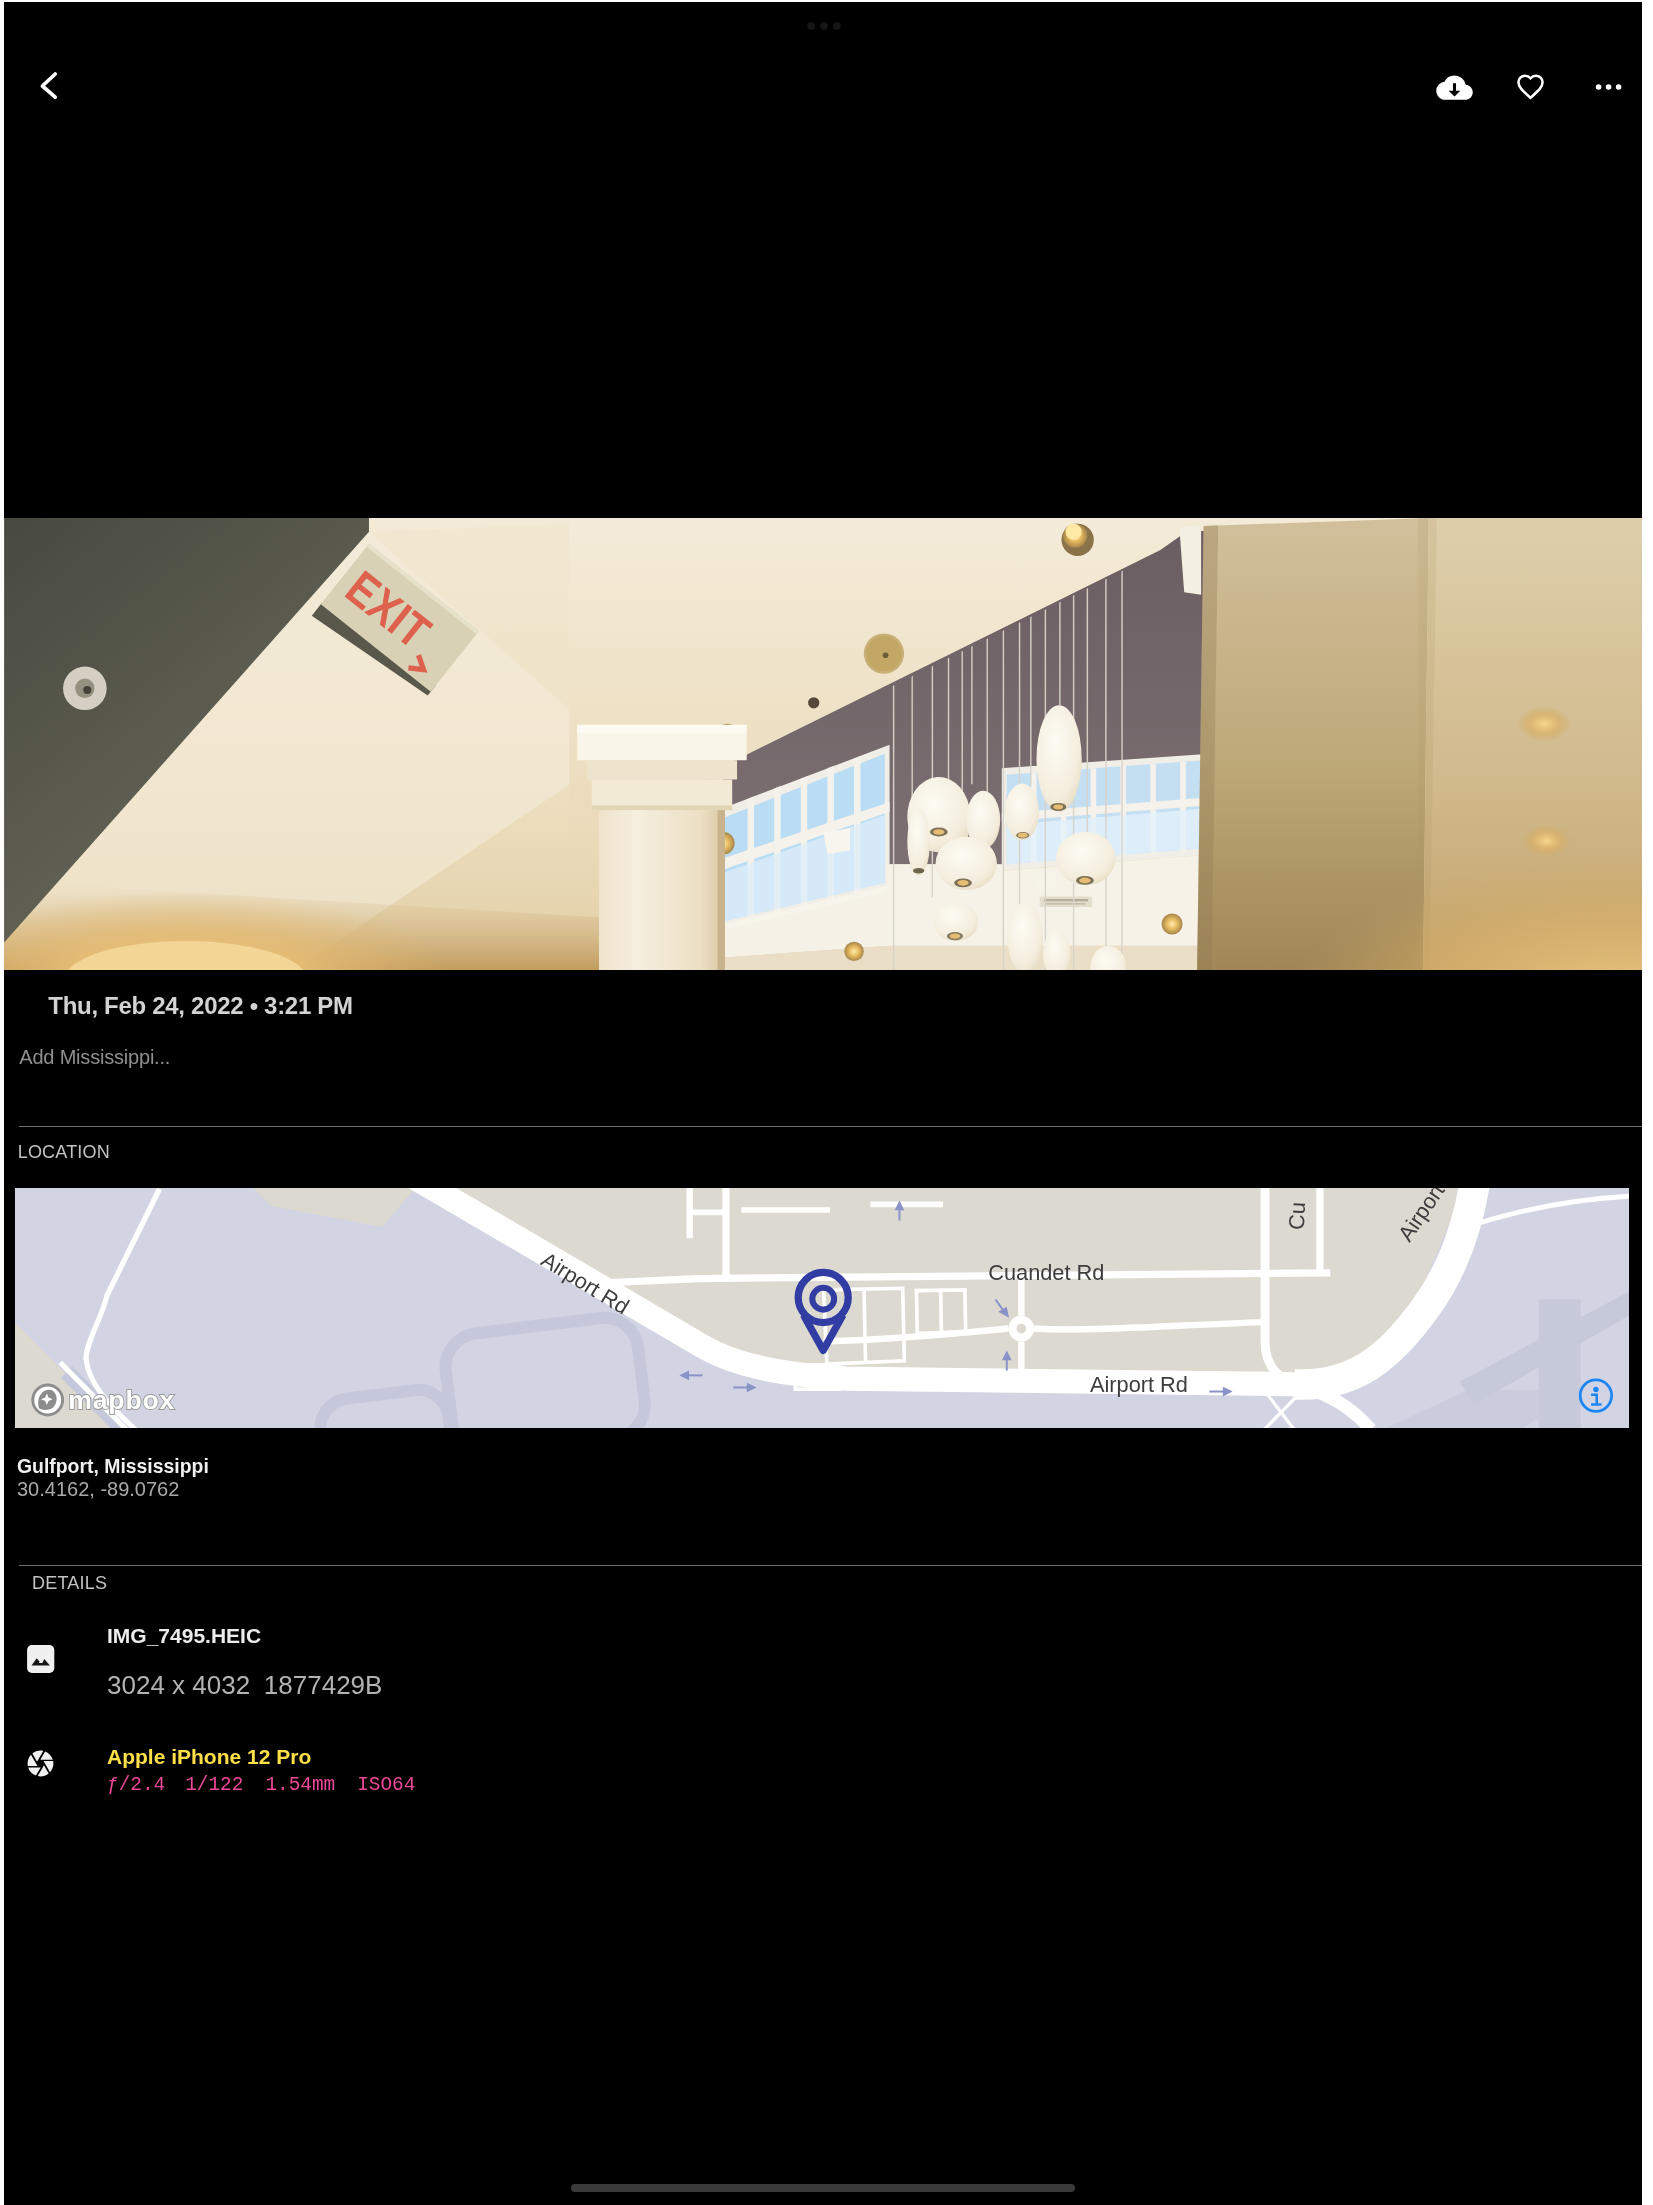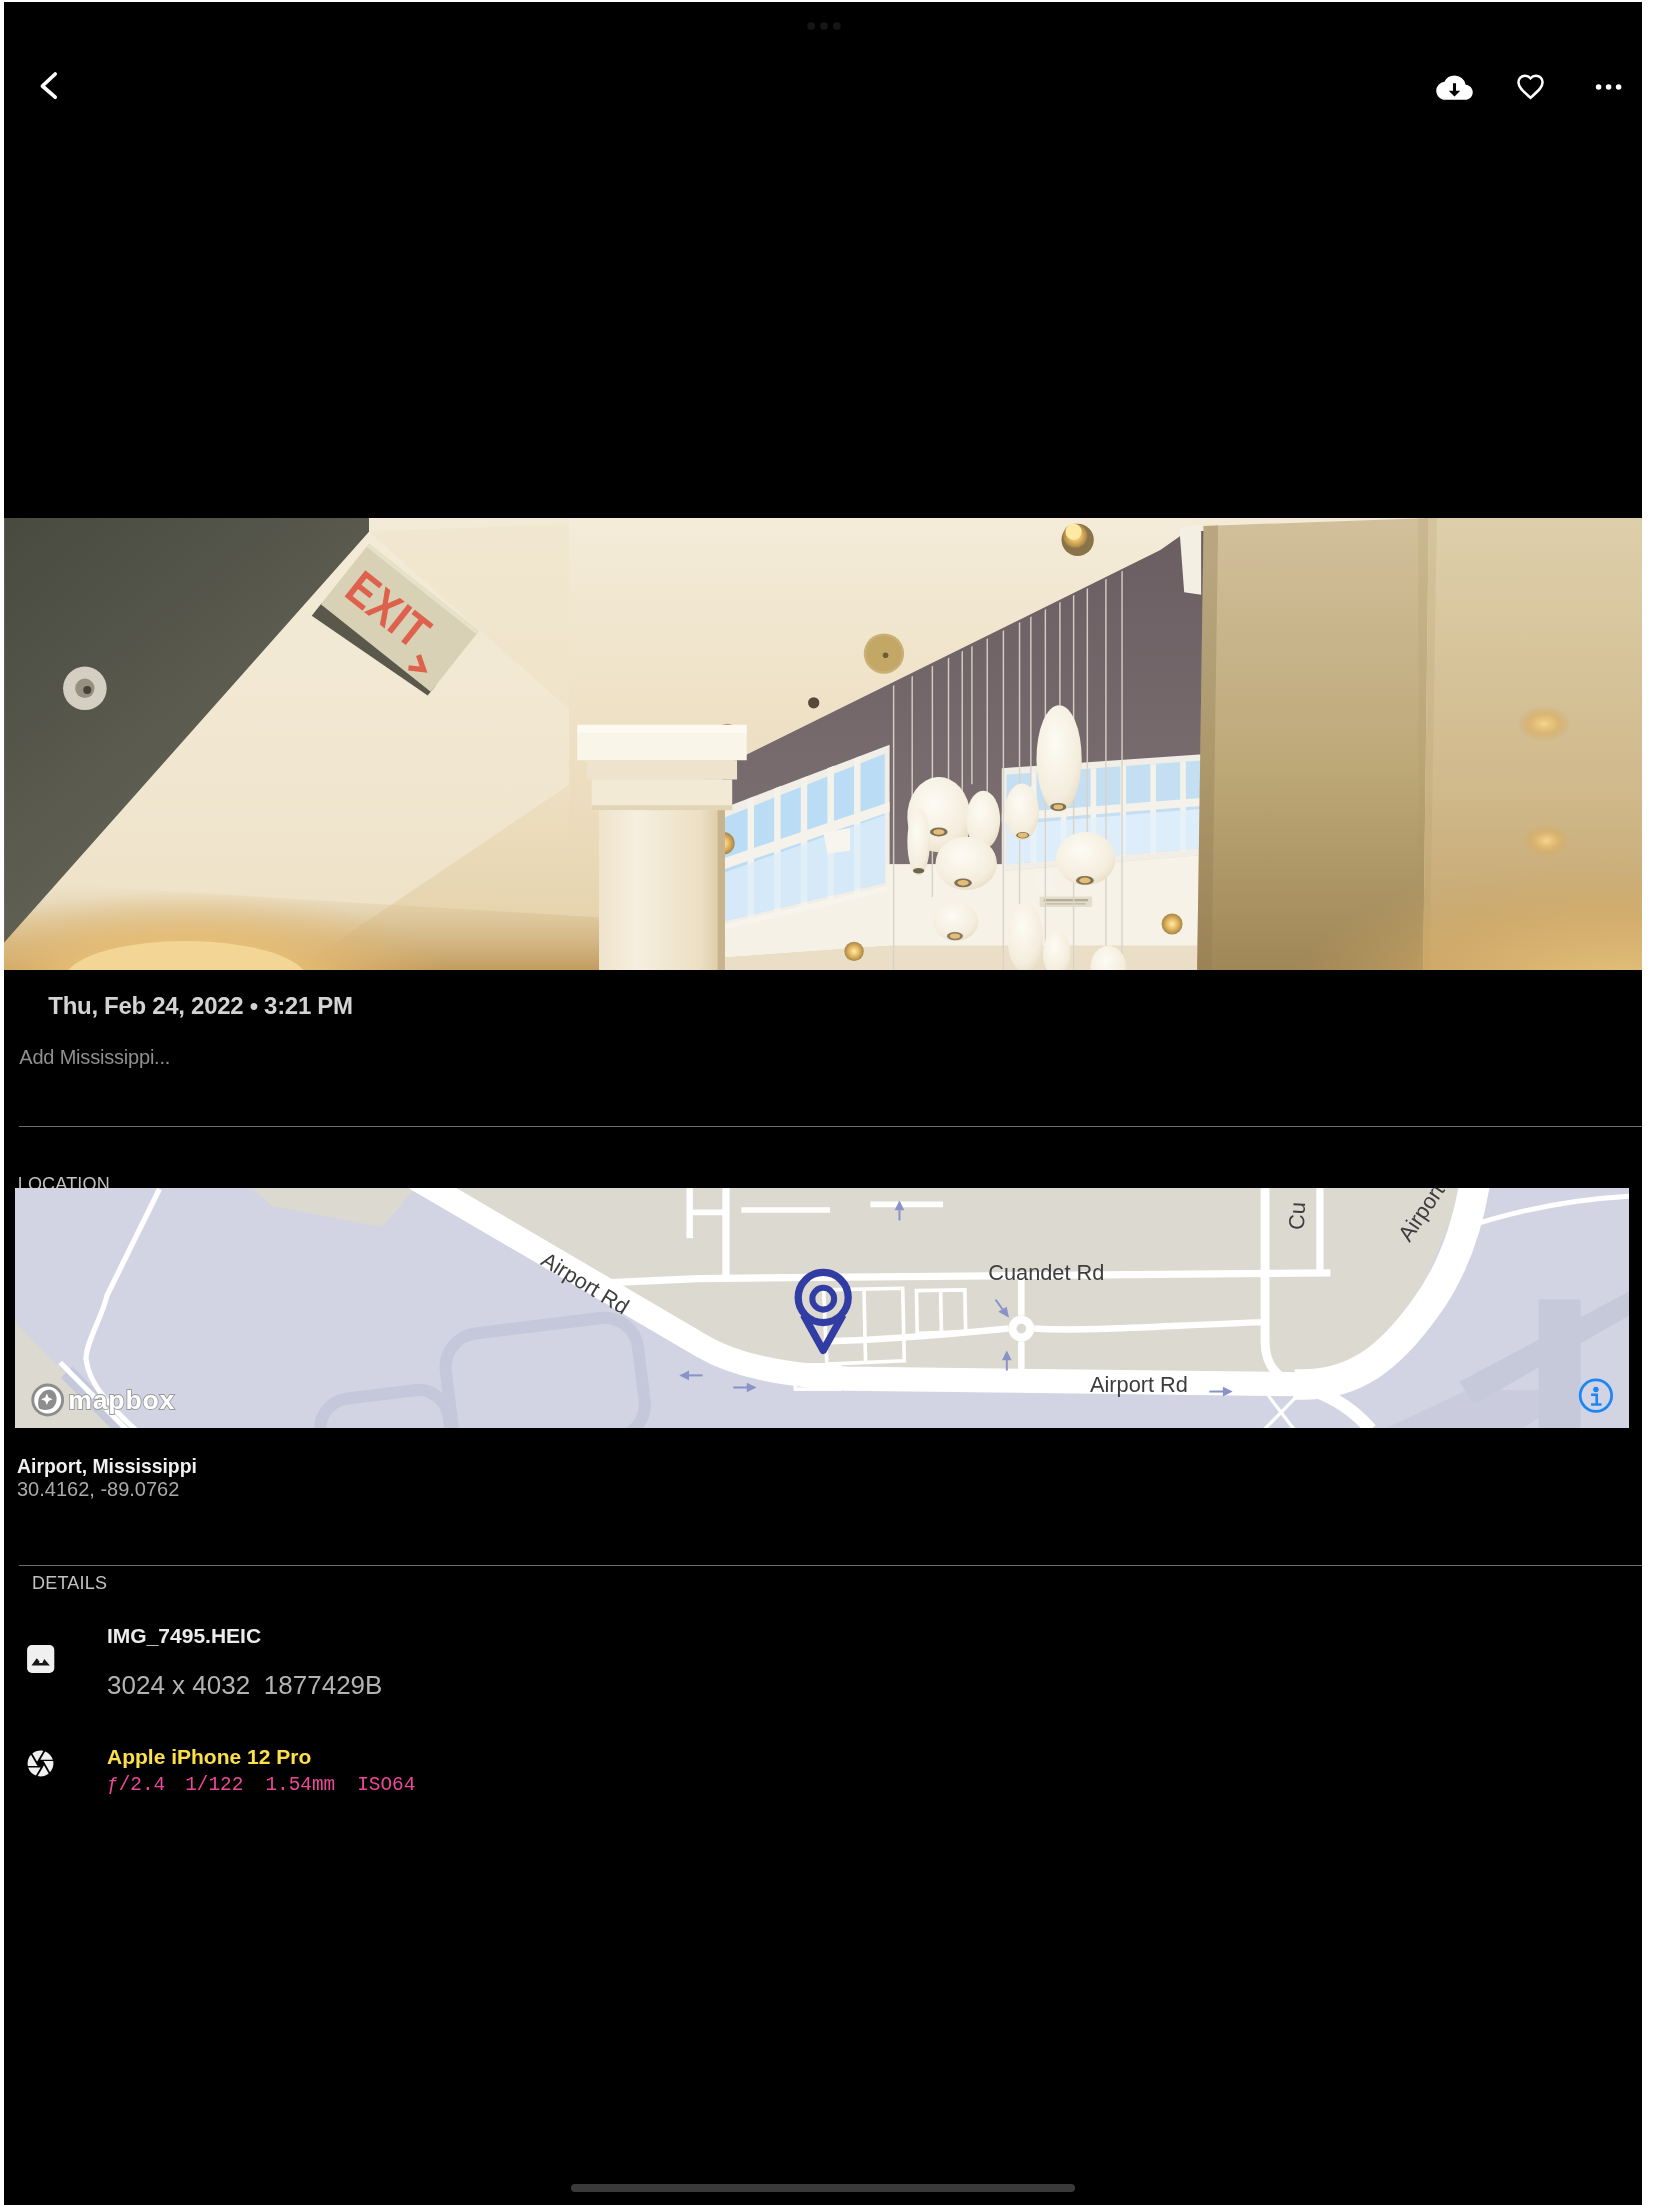--- a/index.html
+++ b/index.html
@@ -274,21 +274,21 @@
 <ellipse cx="1911" cy="400" rx="30" ry="20" fill="url(#pgsoft)"></ellipse>
 </svg>
 </div>
 
 <div class="t" style="left:15.3px;top:992px;font-size:24px;font-weight:bold;color:#d3d3d3;line-height:24px;letter-spacing:-0.3px;margin-left:29px;">Thu, Feb 24, 2022 • 3:21 PM</div>
 
 <div class="t" style="left:15.3px;top:1045px;font-size:20px;color:#8f8f8f;line-height:20px;letter-spacing:-0.2px;">Add Mississippi...</div>
 
 <div class="abs" style="left:14.5px;top:1124px;width:1623px;height:1.6px;background:#6d6d6d;"></div>
 
-<div class="t" style="left:13.7px;top:1141px;font-size:18px;color:#c2c2c2;line-height:18px;letter-spacing:0.2px;margin-top:32px;">LOCATION</div>
+<div class="t" style="left:13.7px;top:1141px;font-size:18px;color:#c2c2c2;line-height:18px;letter-spacing:0.2px;">LOCATION</div>
 
 <div class="abs" id="map" style="left:11.3px;top:1186px;width:1614px;height:240px;background:#d2d4e3;">
 <svg width="1614" height="240" viewBox="0 0 2000 297">
 
 <rect x="0" y="0" width="2000" height="297" fill="#d2d4e3"></rect>
 
 <polygon points="470,-10 1800,-10 1745,120 1672,220 1585,243 1030,236 890,215 852,196 700,105 497,-10" fill="#dcd9d0"></polygon>
 
 <polygon points="290,-5 500,-5 455,48 318,22" fill="#dcd9d0"></polygon>
 
@@ -381,21 +381,21 @@
 </g>
 
 <g>
 <circle cx="1959" cy="257" r="19.5" fill="none" stroke="#1c86f5" stroke-width="3.4"></circle>
 <circle cx="1959" cy="249.5" r="3.4" fill="#1c86f5"></circle>
 <path d="M 1953,256 L 1960,256 L 1960,268 M 1953,268 L 1966,268" fill="none" stroke="#1c86f5" stroke-width="3.2"></path>
 </g>
 </svg>
 </div>
 
-<div class="t" style="left:13px;top:1455px;font-size:19.4px;font-weight:bold;color:#f0f0f0;line-height:19.4px;">Airport, Mississippi</div>
+<div class="t" style="left:13px;top:1455px;font-size:19.4px;font-weight:bold;color:#f0f0f0;line-height:19.4px;">Gulfport, Mississippi</div>
 
 <div class="t" style="left:13px;top:1477px;font-size:20px;color:#a9a9a9;line-height:20px;">30.4162, -89.0762</div>
 
 <div class="abs" style="left:14.5px;top:1563px;width:1623px;height:1.6px;background:#6d6d6d;"></div>
 
 <div class="t" style="left:28px;top:1572px;font-size:18px;color:#c2c2c2;line-height:18px;letter-spacing:0.2px;">DETAILS</div>
 
 <svg class="abs" style="left:23.4px;top:1643px;" width="27.4" height="28" viewBox="0 0 34 35">
 <rect x="0" y="0" width="34" height="35" rx="6" fill="#f0f0f0"></rect>
 <path d="M5.5 25.5 L12 16.5 L16 21 L15 22.5 L19 22.5 L21.5 17.5 L28.5 25.5 Z" fill="#171717"></path>

